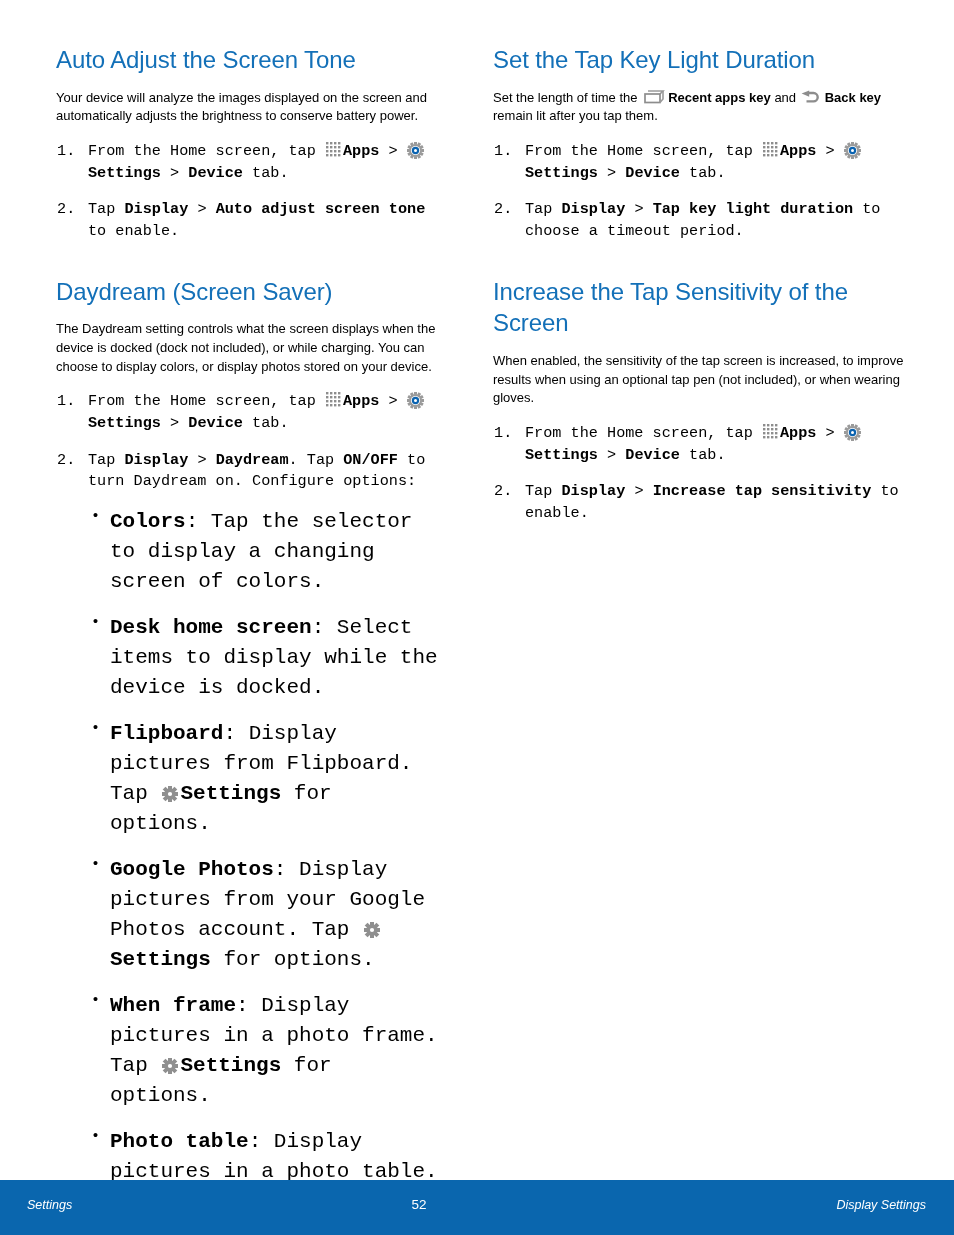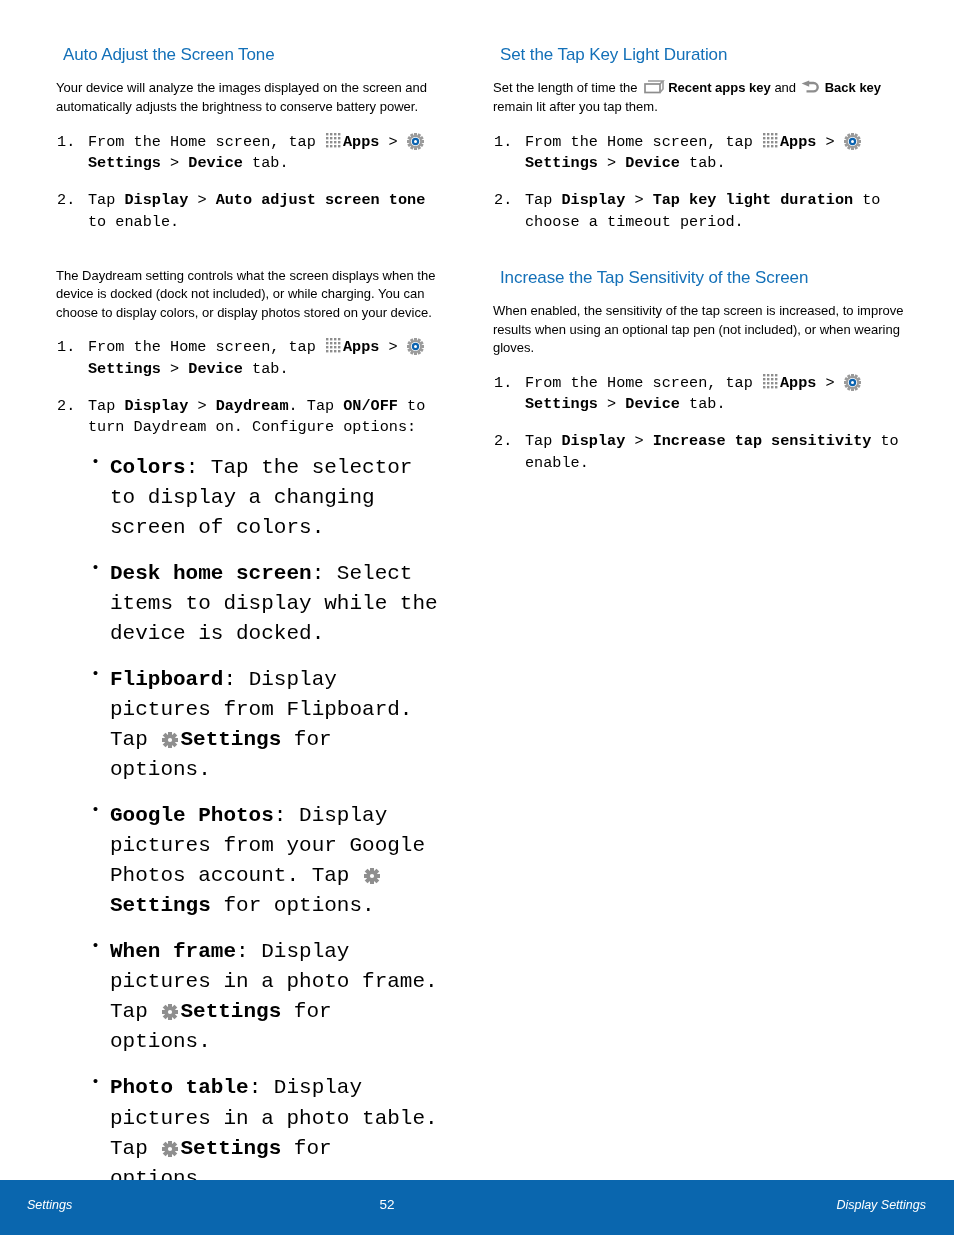--- a/index.html
+++ b/index.html
@@ -29,24 +29,24 @@
   }
   .col {
     width: 477px;
     box-sizing: border-box;
   }
   .col-left  { padding: 44px 34px 0 56px; }
   .col-right { padding: 44px 42px 0 16px; }
 
   h2.section-heading {
     color: #1370b8;
-    font-size: 17px;
+    font-size: 24px;
     line-height: 1.32;
     font-weight: normal;
-    margin: 0 0 13px 7px;
+    margin: 0 0 13px 0;
     letter-spacing: -0.1px;
   }
   .section + .section { margin-top: 33px; }
 
   p.body-text {
     font-size: 13px;
     line-height: 1.43;
     margin: 0 0 8px 0;
   }
 
@@ -129,20 +129,21 @@
     font-style: italic;
     white-space: nowrap;
   }
   .footer-left  { left: 27px; }
   .footer-center {
     left: 0; width: 774px;
     text-align: center;
     font-style: normal;
     font-size: 13.5px;
     top: 17px;
+    padding-left: 32px;
   }
   .footer-right { right: 28px; }
 </style>
 </head>
 <body>
 
 <div class="page">
 
   <div class="columns">
     <div class="col col-left" id="left-column">
@@ -182,20 +183,21 @@
                   <rect x="13.148780366869513" y="3.4499999999999975" width="3" height="3" fill="#9a9a9a" transform="rotate(330 14.648780366869513 4.9499999999999975)"></rect>
                   <circle cx="8.5" cy="8.5" r="6.2" fill="#9a9a9a"></circle>
                   <circle cx="8.5" cy="8.5" r="4.6" fill="#ffffff"></circle>
                   <circle cx="8.5" cy="8.5" r="3.7" fill="#0b63b0"></circle>
                   <circle cx="8.5" cy="8.5" r="1.5" fill="#ffffff"></circle>
                 </svg></span><b>Settings</b> &gt; <b>Device</b> tab.</li>
             <li>Tap <b>Display</b> &gt; <b>Auto adjust screen tone</b> to enable.</li>
           </ol>
         </div>
         <div class="section">
+          <h2 class="section-heading">Daydream (Screen Saver)</h2>
           <p class="body-text">The Daydream setting controls what the screen displays when the device is docked (dock not included), or while charging. You can choose to display colors, or display photos stored on your device.</p>
           <ol class="steps">
             <li>From the Home screen, tap <span class="icon icon-apps"><svg viewBox="0 0 15 15" width="15" height="15">
                   <rect x="0" y="0" width="2.4" height="2.4" fill="#8d8d8d"></rect>
                   <rect x="4" y="0" width="2.4" height="2.4" fill="#8d8d8d"></rect>
                   <rect x="8" y="0" width="2.4" height="2.4" fill="#8d8d8d"></rect>
                   <rect x="12" y="0" width="2.4" height="2.4" fill="#8d8d8d"></rect>
                   <rect x="0" y="4" width="2.4" height="2.4" fill="#8d8d8d"></rect>
                   <rect x="4" y="4" width="2.4" height="2.4" fill="#8d8d8d"></rect>
                   <rect x="8" y="4" width="2.4" height="2.4" fill="#8d8d8d"></rect>

